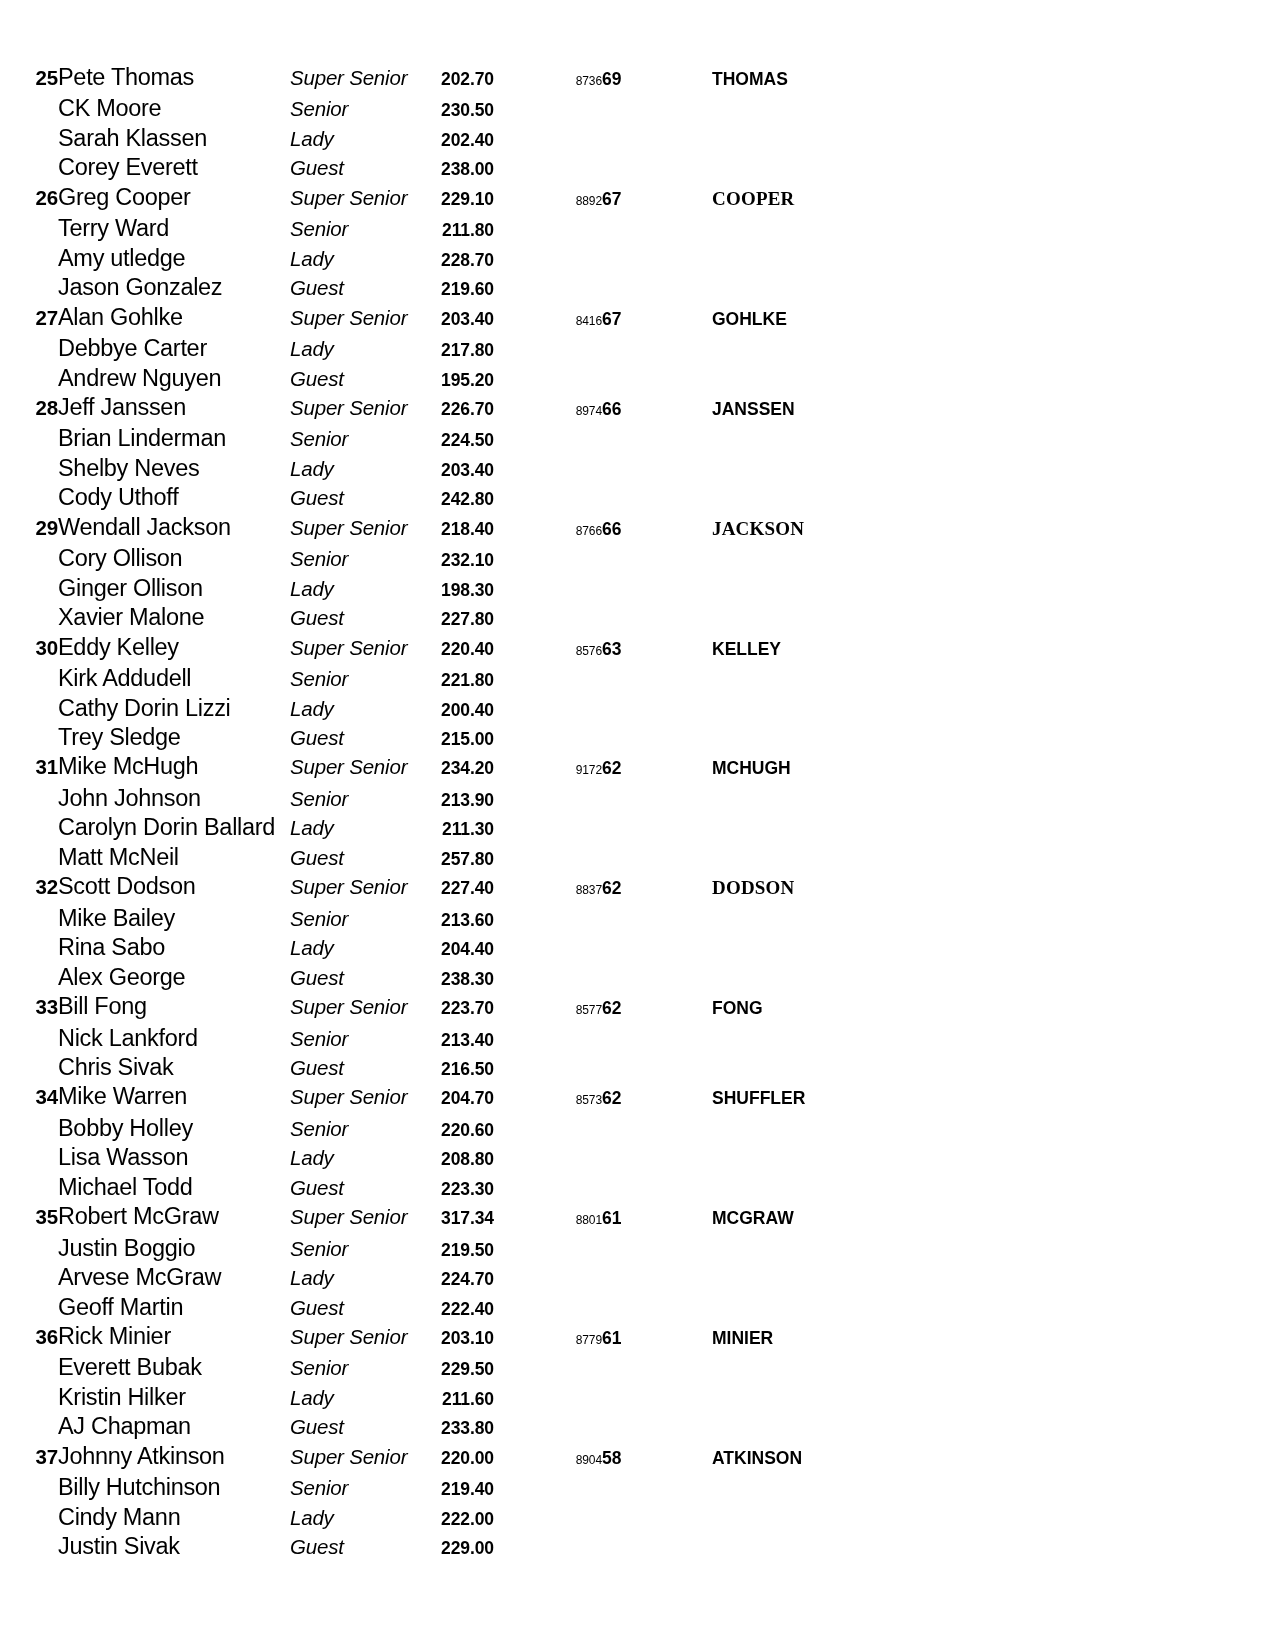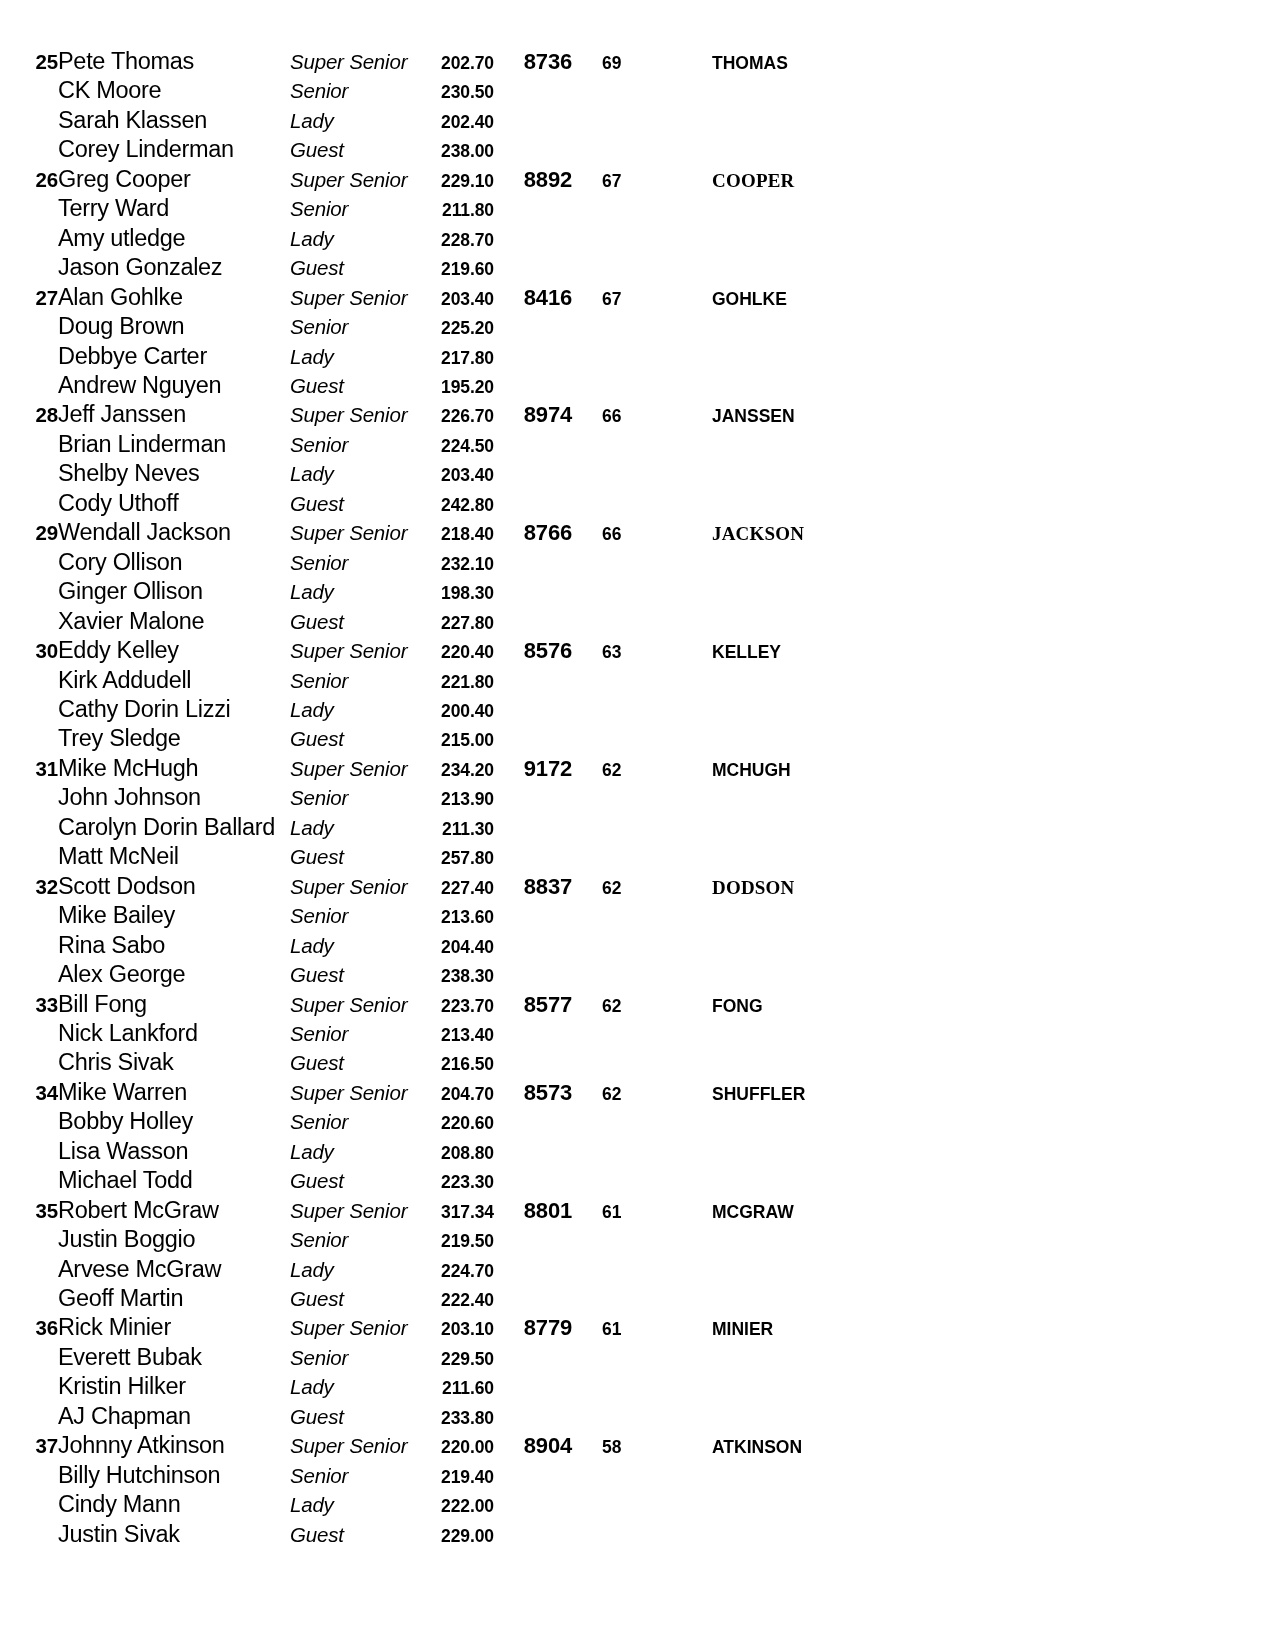--- a/index.html
+++ b/index.html
@@ -14,21 +14,21 @@
     color: #000000;
     -webkit-font-smoothing: antialiased;
   }
 
   .page {
     position: relative;
     width: 1036px;
     height: 1650px;
     background: #ffffff;
     box-sizing: border-box;
-    padding-top: 48px;
+    padding-top: 64px;
   }
 
   .results-table {
     border-collapse: collapse;
     width: 1275px;
     table-layout: fixed;
   }
 
   .results-table tr {
     height: 27.45px;
@@ -78,24 +78,24 @@
   }
 
   .cell-score {
     text-align: right;
     font-size: 17.5px;
     font-weight: bold;
     letter-spacing: -0.1px;
   }
 
   .cell-total {
-    text-align: center;
+    text-align: right;
     padding-left: 28px;
-    font-size: 22px;
-    font-weight: bold;
+    font-size: 12px;
+    font-weight: normal;
     letter-spacing: -0.1px;
   }
 
   .cell-points {
     text-align: left;
     padding-left: 46px;
     font-size: 17.5px;
     font-weight: bold;
     letter-spacing: -0.1px;
     margin-left: 6px;
@@ -159,21 +159,21 @@
           <td class="cell-name">Sarah Klassen</td>
           <td class="cell-div">Lady</td>
           <td class="cell-score">202.40</td>
           <td class="cell-total"></td>
           <td class="cell-points"></td>
           <td class="cell-team"></td>
           <td class="blank"></td>
         </tr>
         <tr>
           <td class="cell-rank"></td>
-          <td class="cell-name">Corey Linderman</td>
+          <td class="cell-name">Corey Everett</td>
           <td class="cell-div">Guest</td>
           <td class="cell-score">238.00</td>
           <td class="cell-total"></td>
           <td class="cell-points"></td>
           <td class="cell-team"></td>
           <td class="blank"></td>
         </tr>
         <tr>
           <td class="cell-rank">26</td>
           <td class="cell-name">Greg Cooper</td>
@@ -219,30 +219,20 @@
           <td class="cell-name">Alan Gohlke</td>
           <td class="cell-div">Super Senior</td>
           <td class="cell-score">203.40</td>
           <td class="cell-total">8416</td>
           <td class="cell-points">67</td>
           <td class="cell-team">GOHLKE</td>
           <td class="blank"></td>
         </tr>
         <tr>
           <td class="cell-rank"></td>
-          <td class="cell-name">Doug Brown</td>
-          <td class="cell-div">Senior</td>
-          <td class="cell-score">225.20</td>
-          <td class="cell-total"></td>
-          <td class="cell-points"></td>
-          <td class="cell-team"></td>
-          <td class="blank"></td>
-        </tr>
-        <tr>
-          <td class="cell-rank"></td>
           <td class="cell-name">Debbye Carter</td>
           <td class="cell-div">Lady</td>
           <td class="cell-score">217.80</td>
           <td class="cell-total"></td>
           <td class="cell-points"></td>
           <td class="cell-team"></td>
           <td class="blank"></td>
         </tr>
         <tr>
           <td class="cell-rank"></td>

